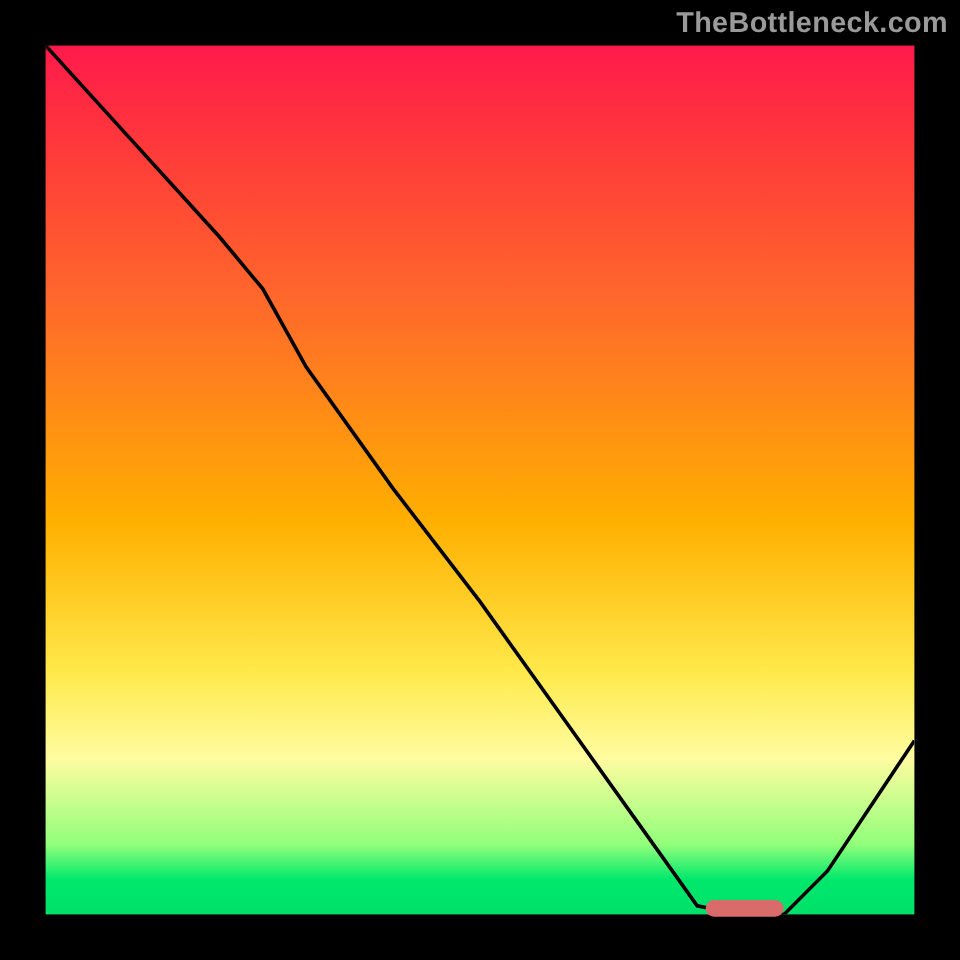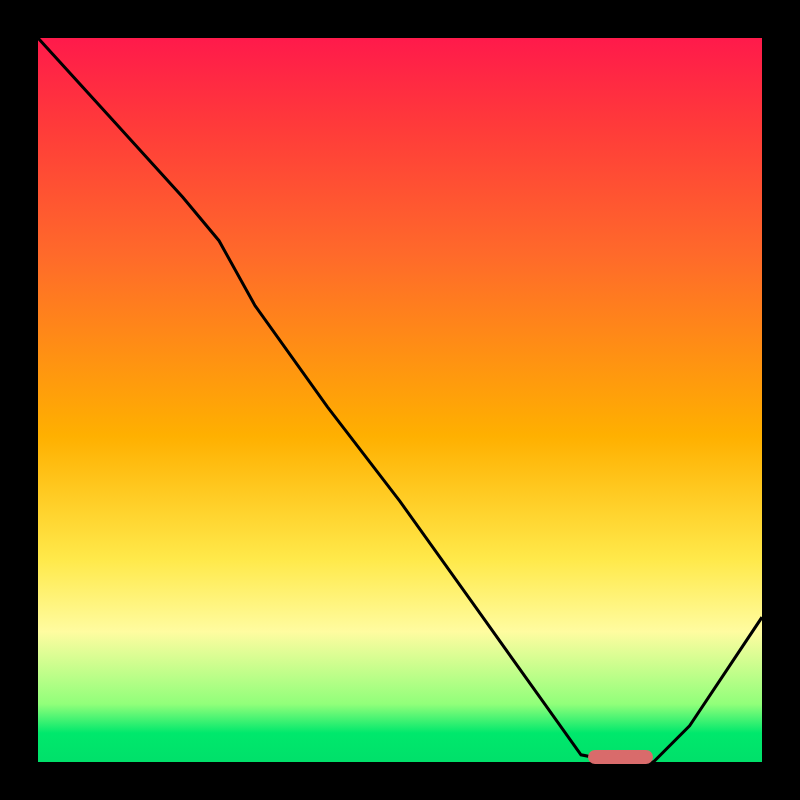--- a/index.html
+++ b/index.html
@@ -58,20 +58,21 @@
     height: 14px;
     border-radius: 7px;
     background: #d96b6b;
   }
 </style>
 </head>
 <body>
 
 <div class="frame">
 
+  <div class="watermark">TheBottleneck.com</div>
 
   <div class="plot">
 
     <svg class="curve" viewBox="0 0 724 724" preserveAspectRatio="none">
       <path id="curve-path" d="M0.0 0.0 L72.4 79.6 L144.8 159.3 L181.0 202.7 L217.2 267.9 L289.6 369.2 L362.0 463.4 L434.4 564.7 L506.8 666.1 L543.0 716.8 L579.2 724.0 L615.4 724.0 L651.6 687.8 L724.0 579.2" fill="none" stroke-width="3" stroke="#000000"></path>
     </svg>
 
     <div id="marker" class="marker" style="left: 550.24px; width: 65.16px; top: 712px; background: rgb(217, 107, 107);"></div>
 
   </div>

